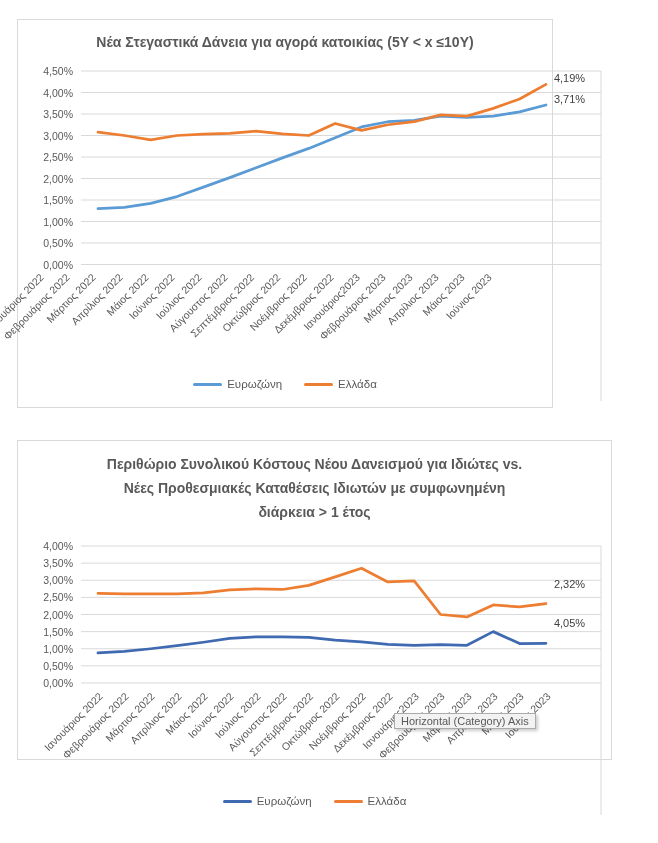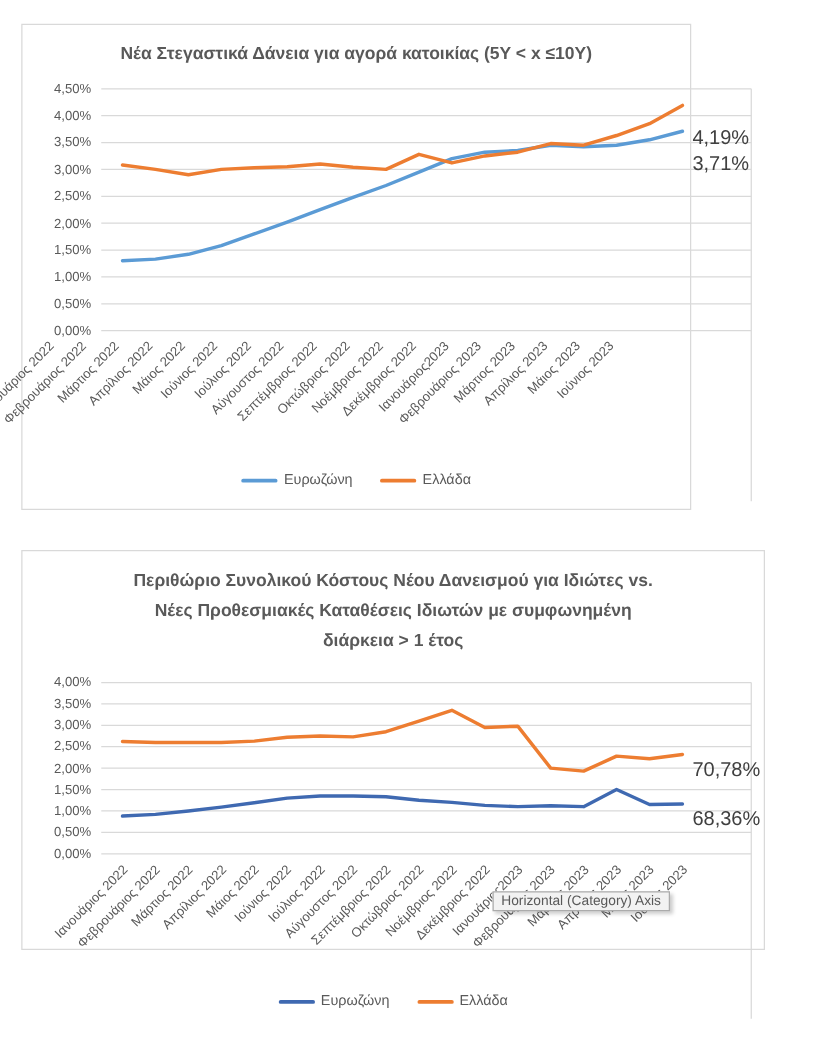--- a/index.html
+++ b/index.html
@@ -10,21 +10,21 @@
   #chart-1{left:17px;top:440px;width:595px;height:320px;}
   .chart-title{position:absolute;left:0;right:0;margin:0 auto;text-align:center;
                font-size:14px;font-weight:bold;color:#595959;line-height:24px;}
   #chart-0 .chart-title{top:10px;max-width:560px;}
   #chart-1 .chart-title{top:11px;max-width:420px;}
   .plot{position:absolute;inset:0;}
   .plot svg{position:absolute;left:0;top:0;}
   .y-label{position:absolute;text-align:right;font-size:10.5px;color:#595959;line-height:12px;}
   .x-label{position:absolute;font-size:10.5px;color:#595959;white-space:nowrap;
            transform-origin:100% 0;transform:rotate(-45deg);line-height:12px;}
-  .end-label{position:absolute;font-size:16px;color:#404040;white-space:nowrap;line-height:13px;margin-top:32px;}
+  .end-label{position:absolute;font-size:11px;color:#404040;white-space:nowrap;line-height:13px;}
   .legend{position:absolute;left:0;right:0;display:flex;justify-content:center;align-items:center;gap:22px;}
   #chart-0 .legend{top:358px;}
   #chart-1 .legend{top:354px;}
   .legend-item{display:flex;align-items:center;gap:5px;font-size:11.5px;color:#595959;cursor:default;}
   .swatch{display:inline-block;width:29px;height:3px;border-radius:1.5px;}
   .axis-tooltip{position:absolute;left:376px;top:272px;background:#F2F2F2;border:1px solid #ABABAB;
                 padding:1px 6px;font-size:11px;color:#595959;white-space:nowrap;z-index:5;
                 box-shadow:2px 2px 3px rgba(0,0,0,0.2);}
 </style>
 </head>
@@ -134,22 +134,22 @@
         <span class="x-label" style="right: 304.2px; top: 249px;">Σεπτέμβριος 2022</span>
         <span class="x-label" style="right: 277.85px; top: 249px;">Οκτώβριος 2022</span>
         <span class="x-label" style="right: 251.5px; top: 249px;">Νοέμβριος 2022</span>
         <span class="x-label" style="right: 225.15px; top: 249px;">Δεκέμβριος 2022</span>
         <span class="x-label" style="right: 198.8px; top: 249px;">Ιανουάριος2023</span>
         <span class="x-label" style="right: 172.45px; top: 249px;">Φεβρουάριος 2023</span>
         <span class="x-label" style="right: 146.1px; top: 249px;">Μάρτιος 2023</span>
         <span class="x-label" style="right: 119.75px; top: 249px;">Απρίλιος 2023</span>
         <span class="x-label" style="right: 93.4px; top: 249px;">Μάιος 2023</span>
         <span class="x-label" style="right: 67.05px; top: 249px;">Ιούνιος 2023</span>
-        <span class="end-label" style="left: 535.95px; top: 176.27px;">68,36%</span>
-        <span class="end-label" style="left: 535.95px; top: 136.54px;">70,78%</span>
+        <span class="end-label" style="left: 535.95px; top: 176.27px;">4,05%</span>
+        <span class="end-label" style="left: 535.95px; top: 136.54px;">2,32%</span>
       </div>
     <div class="axis-tooltip">Horizontal (Category) Axis</div>
     <div class="legend">
       <div class="legend-item">
         <span class="swatch" style="background: rgb(63, 105, 177);"></span>
         <span>Ευρωζώνη</span>
       </div>
       <div class="legend-item">
         <span class="swatch" style="background: rgb(237, 125, 49);"></span>
         <span>Ελλάδα</span>

